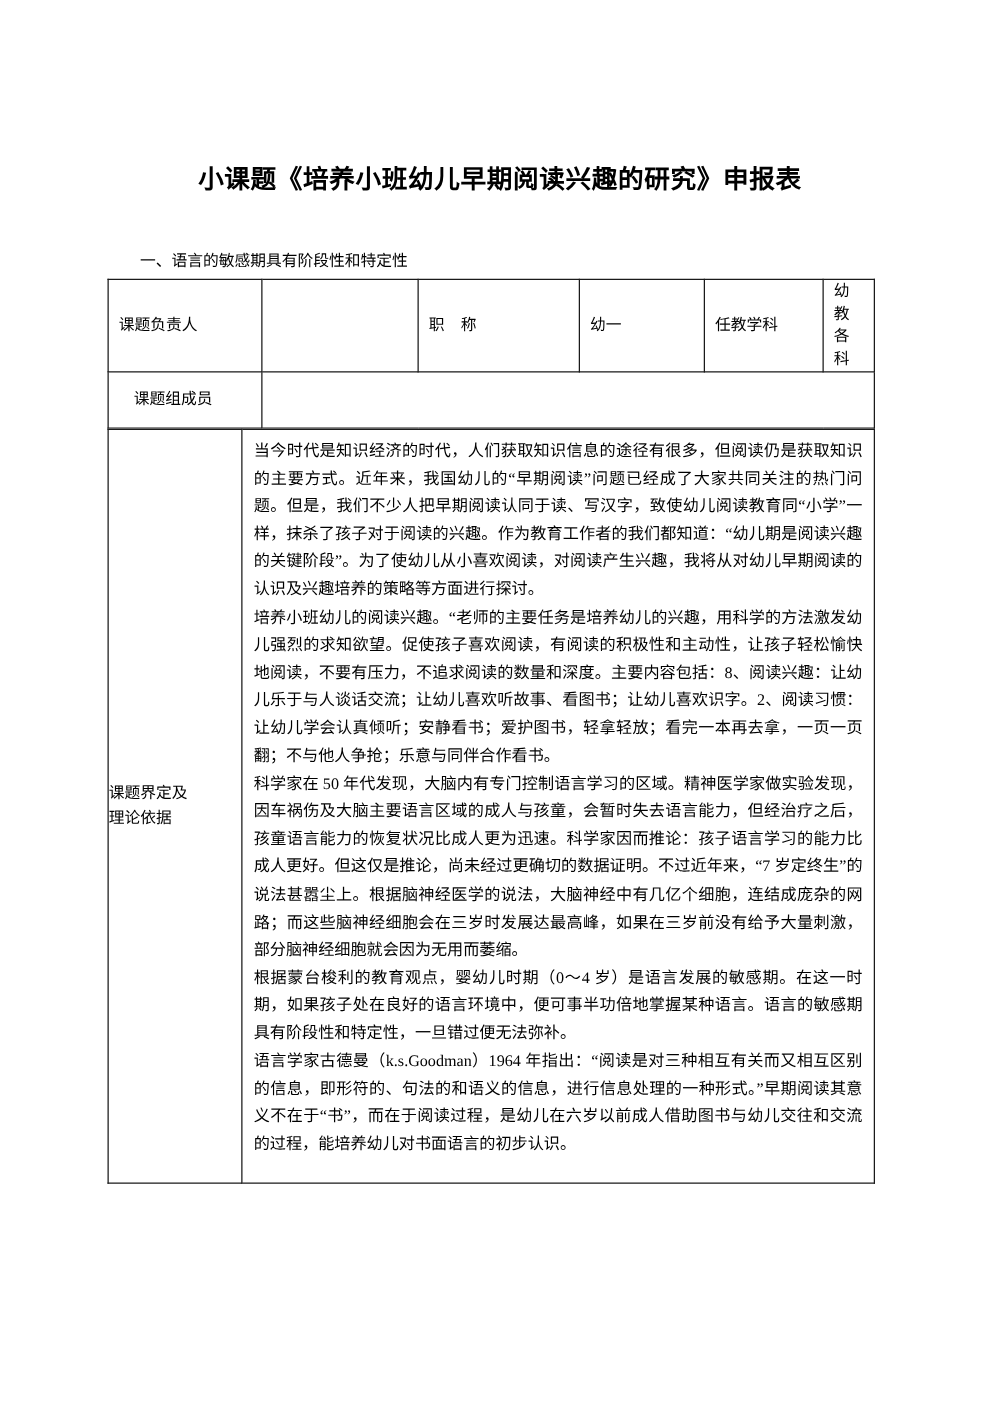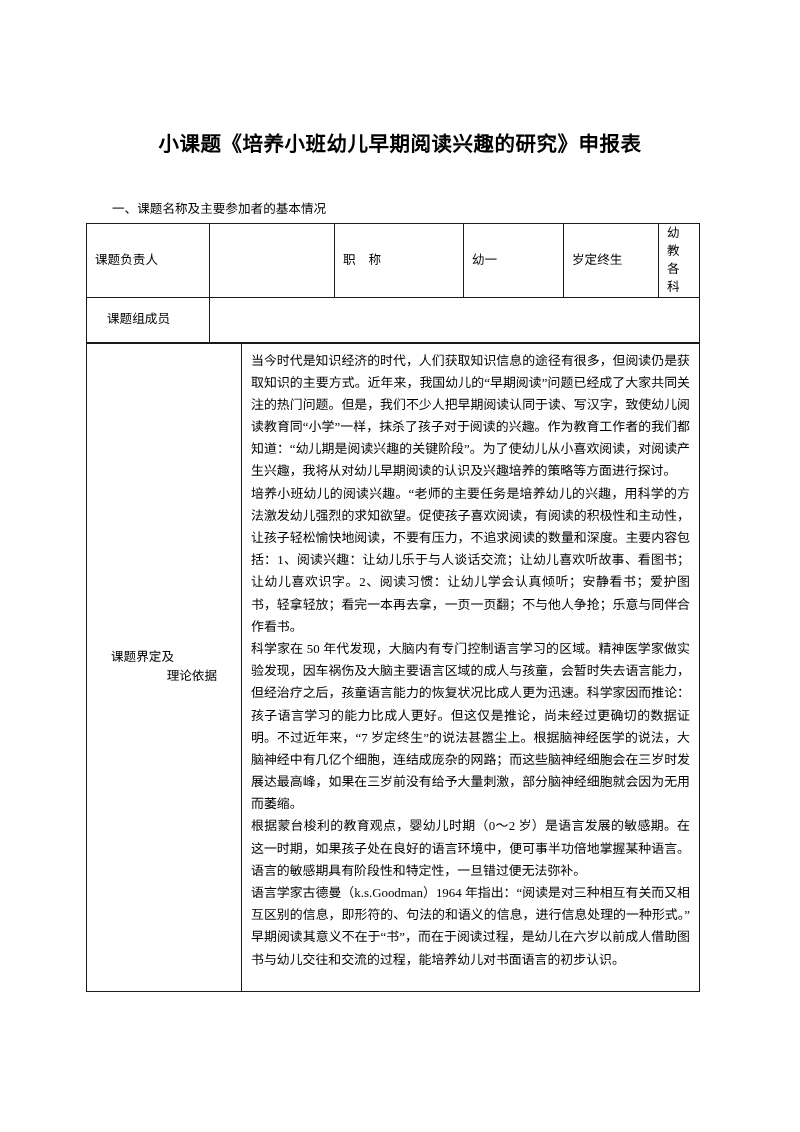--- a/index.html
+++ b/index.html
@@ -78,23 +78,23 @@
     display: inline-block;
     letter-spacing: 0;
     text-align: center;
   }
   .spaced2 .gap { display: inline-block; width: 13px; }
 
   
   .tbl-body { margin-top: 0; }
   .tbl-body td.side-label {
     width: 106px;
-    text-align: right;
+    text-align: left;
     vertical-align: middle;
-    padding: 0 24px;
+    padding: 0 0;
     line-height: 1.55;
   }
   .side-label .ln {
     display: block;
     white-space: nowrap;
   }
   .side-label .ln.justify {
     display: flex;
     justify-content: space-between;
     width: 82px;
@@ -113,55 +113,55 @@
     word-break: break-all;
   }
 </style>
 </head>
 <body>
 
 <div class="page">
 
   <h1 class="doc-title">小课题《培养小班幼儿早期阅读兴趣的研究》申报表</h1>
 
-  <div class="section-heading s1">一、课题名称及主要参加者的基本情况</div>
+  <div class="section-heading s1">一、语言的敏感期具有阶段性和特定性</div>
 
   <table class="tbl tbl-basic">
     <tbody>
       <tr class="r2">
         <td class="lbl-cell">课题负责人</td>
         <td style="width:108px"></td>
         <td style="width:112px">
           <span class="spaced2">
             <span>职</span><span class="gap"></span><span>称</span>
           </span>
         </td>
         <td style="width:83px">幼一</td>
-        <td style="width:78px">岁定终生</td>
+        <td style="width:78px">任教学科</td>
         <td>幼教各科</td>
       </tr>
       <tr class="r3">
         <td class="lbl-cell">课题组成员</td>
         <td colspan="5"></td>
       </tr>
     </tbody>
   </table>
 
 
   <table class="tbl tbl-body">
     <tbody>
       <tr>
         <td class="side-label">
           <span class="ln justify">课题界定及</span>
           <span class="ln">理论依据</span>
         </td>
         <td class="body-cell">
           <p>当今时代是知识经济的时代，人们获取知识信息的途径有很多，但阅读仍是获取知识的主要方式。近年来，我国幼儿的“早期阅读”问题已经成了大家共同关注的热门问题。但是，我们不少人把早期阅读认同于读、写汉字，致使幼儿阅读教育同“小学”一样，抹杀了孩子对于阅读的兴趣。作为教育工作者的我们都知道：“幼儿期是阅读兴趣的关键阶段”。为了使幼儿从小喜欢阅读，对阅读产生兴趣，我将从对幼儿早期阅读的认识及兴趣培养的策略等方面进行探讨。</p>
-          <p>培养小班幼儿的阅读兴趣。“老师的主要任务是培养幼儿的兴趣，用科学的方法激发幼儿强烈的求知欲望。促使孩子喜欢阅读，有阅读的积极性和主动性，让孩子轻松愉快地阅读，不要有压力，不追求阅读的数量和深度。主要内容包括：1、阅读兴趣：让幼儿乐于与人谈话交流；让幼儿喜欢听故事、看图书；让幼儿喜欢识字。2、阅读习惯：让幼儿学会认真倾听；安静看书；爱护图书，轻拿轻放；看完一本再去拿，一页一页翻；不与他人争抢；乐意与同伴合作看书。</p>
+          <p>培养小班幼儿的阅读兴趣。“老师的主要任务是培养幼儿的兴趣，用科学的方法激发幼儿强烈的求知欲望。促使孩子喜欢阅读，有阅读的积极性和主动性，让孩子轻松愉快地阅读，不要有压力，不追求阅读的数量和深度。主要内容包括：8、阅读兴趣：让幼儿乐于与人谈话交流；让幼儿喜欢听故事、看图书；让幼儿喜欢识字。2、阅读习惯：让幼儿学会认真倾听；安静看书；爱护图书，轻拿轻放；看完一本再去拿，一页一页翻；不与他人争抢；乐意与同伴合作看书。</p>
           <p>科学家在 50 年代发现，大脑内有专门控制语言学习的区域。精神医学家做实验发现，因车祸伤及大脑主要语言区域的成人与孩童，会暂时失去语言能力，但经治疗之后，孩童语言能力的恢复状况比成人更为迅速。科学家因而推论：孩子语言学习的能力比成人更好。但这仅是推论，尚未经过更确切的数据证明。不过近年来，“7 岁定终生”的说法甚嚣尘上。根据脑神经医学的说法，大脑神经中有几亿个细胞，连结成庞杂的网路；而这些脑神经细胞会在三岁时发展达最高峰，如果在三岁前没有给予大量刺激，部分脑神经细胞就会因为无用而萎缩。</p>
-          <p>根据蒙台梭利的教育观点，婴幼儿时期（0～2 岁）是语言发展的敏感期。在这一时期，如果孩子处在良好的语言环境中，便可事半功倍地掌握某种语言。语言的敏感期具有阶段性和特定性，一旦错过便无法弥补。</p>
+          <p>根据蒙台梭利的教育观点，婴幼儿时期（0～4 岁）是语言发展的敏感期。在这一时期，如果孩子处在良好的语言环境中，便可事半功倍地掌握某种语言。语言的敏感期具有阶段性和特定性，一旦错过便无法弥补。</p>
           <p>语言学家古德曼（k.s.Goodman）1964 年指出：“阅读是对三种相互有关而又相互区别的信息，即形符的、句法的和语义的信息，进行信息处理的一种形式。”早期阅读其意义不在于“书”，而在于阅读过程，是幼儿在六岁以前成人借助图书与幼儿交往和交流的过程，能培养幼儿对书面语言的初步认识。</p>
         </td>
       </tr>
     </tbody>
   </table>
 
 </div>
 
 </body></html>

